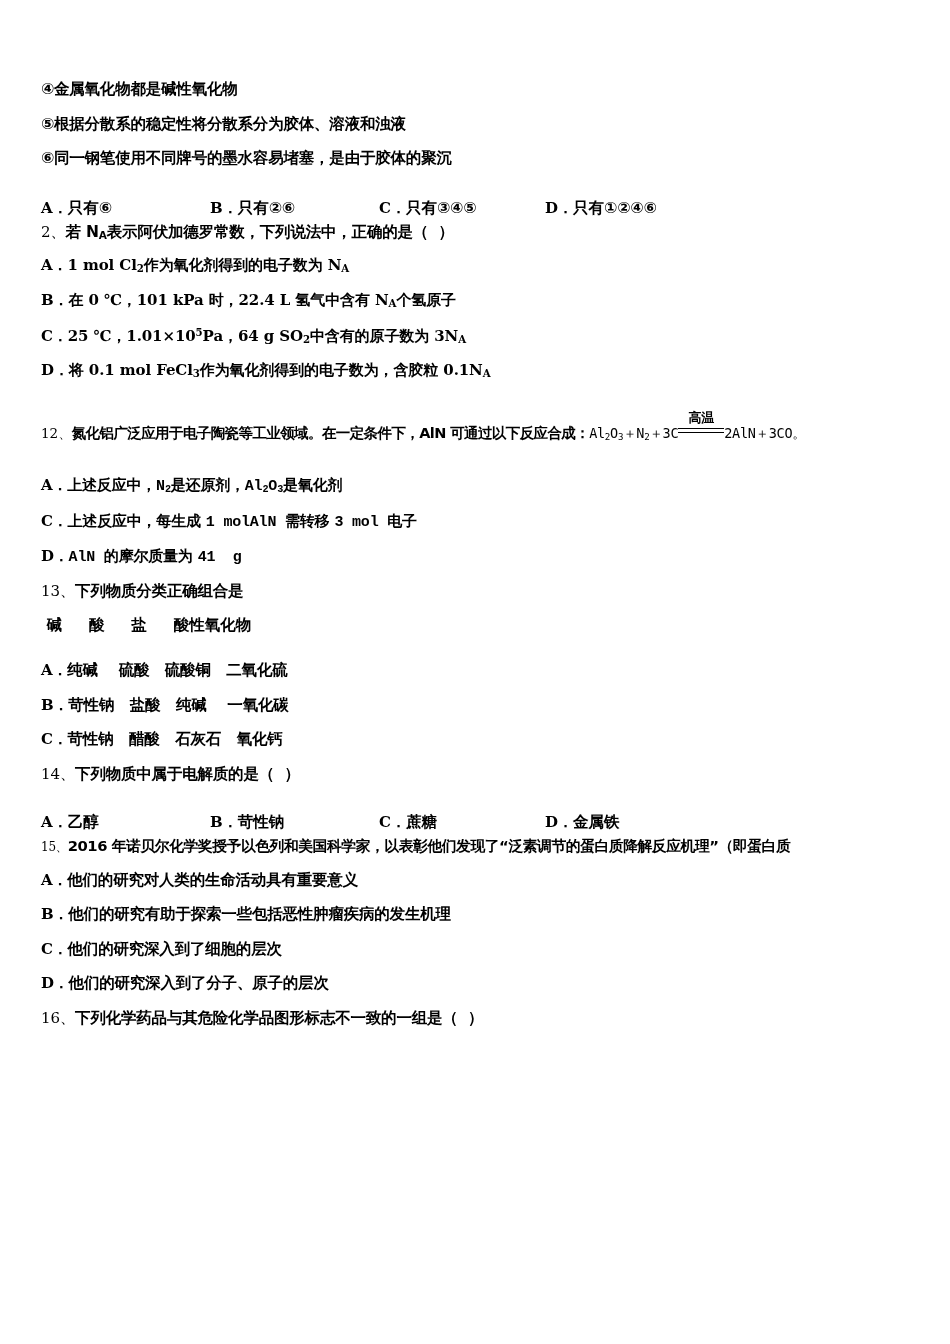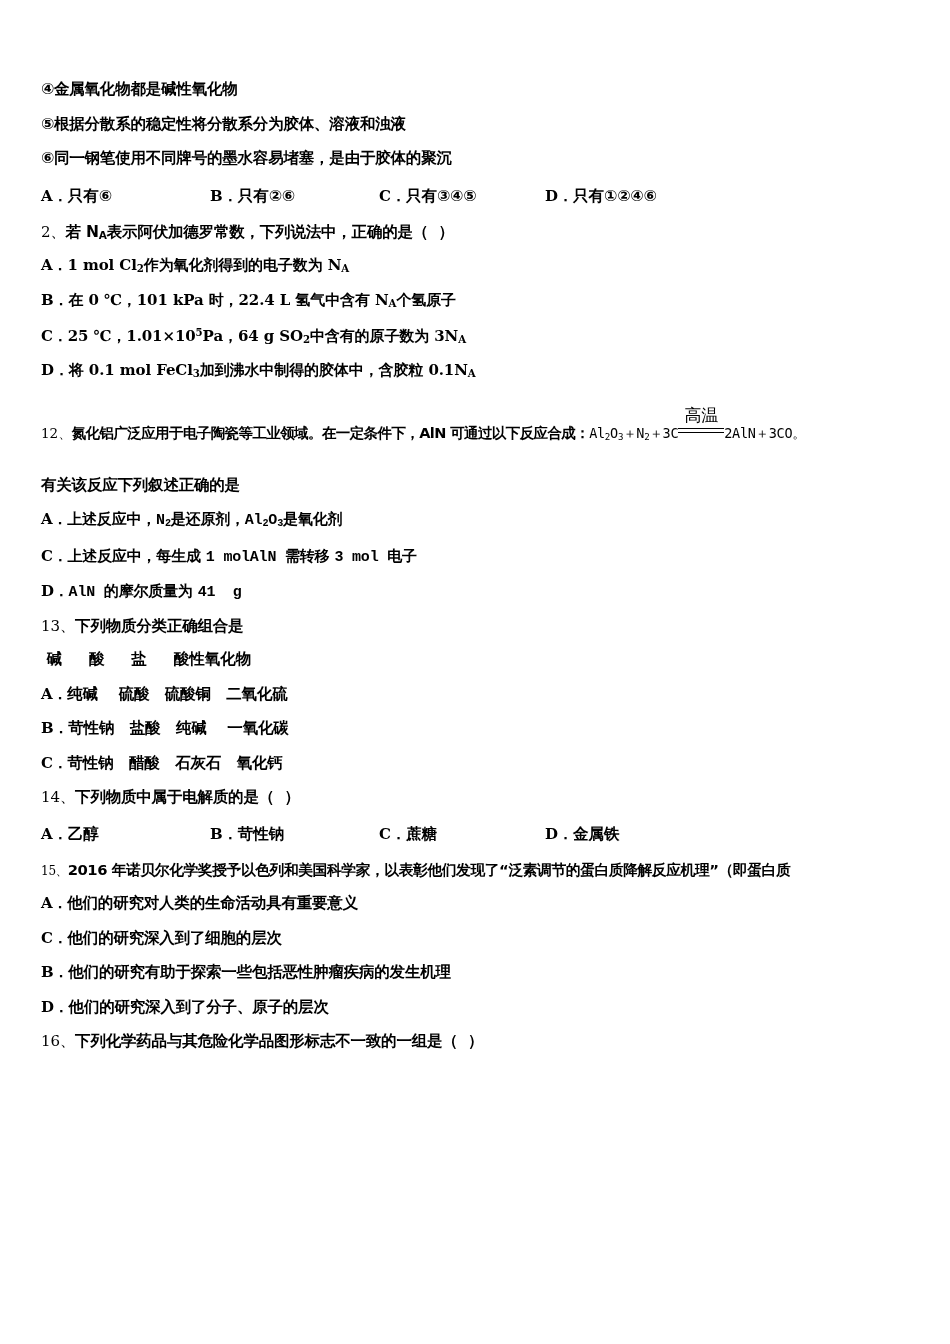--- a/index.html
+++ b/index.html
@@ -94,21 +94,21 @@
 
   
   .opt-row4 {
     display: block;
     position: relative;
     height: 20px;
     margin-bottom: 19px;
   }
   .opt-row4 .cell {
     position: absolute;
-    top: 0;
+    top: 12px;
     white-space: pre;
     font-size: 15.5px;
     font-weight: 700;
     font-family: "DejaVu Sans", sans-serif;
   }
   .opt-row4 .c0 { left: 0px; }
   .opt-row4 .c1 { left: 169px; }
   .opt-row4 .c2 { left: 338px; }
   .opt-row4 .c3 { left: 504px; }
   .mono {
@@ -135,22 +135,22 @@
     border-top: 1.6px solid #000;
     border-bottom: 1.6px solid #000;
     height: 3px;
   }
   .rxn .cond {
     position: absolute;
     left: 50%;
     transform: translateX(-50%);
     top: -1.32em;
     font-family: "DejaVu Sans", sans-serif;
-    font-size: 17px;
-    font-weight: 400;
+    font-size: 13px;
+    font-weight: 700;
     white-space: nowrap;
   }
 
   .q12line {
     font-size: 14.5px;
     font-weight: 700;
     font-family: "DejaVu Sans", sans-serif;
     white-space: pre;
     letter-spacing: -0.6px;
     margin-bottom: 0;
@@ -173,21 +173,21 @@
     margin-bottom: 19px;
   }
   .opt-q12 .f { font-family: Liberation Mono, monospace; }
 
   
   .cls-header {
     font-size: 15.5px;
     font-weight: 700;
     font-family: "DejaVu Sans", sans-serif;
     white-space: pre;
-    margin-bottom: 19px;
+    margin-bottom: 30px;
   }
 
   .q15 {
     font-size: 14.8px;
     font-weight: 700;
     font-family: "DejaVu Sans", sans-serif;
     letter-spacing: -0.45px;
     white-space: pre;
     margin-bottom: 19px;
   }
@@ -213,29 +213,28 @@
     </div>
 
     <div class="qstem line"><span class="qnum">2、</span><span><span>若 N</span><sub>A</sub><span>表示阿伏加德罗常数，下列说法中，正确的是（  ）</span></span></div>
 
     <div class="opt line opt-sci"><span class="optlabel">A．</span>1 mol Cl<sub>2</sub><span class="cn">作为氧化剂得到的电子数为</span> N<sub>A</sub></div>
 
     <div class="opt line opt-sci"><span class="optlabel">B．</span><span class="cn">在</span> 0 ℃，101 kPa <span class="cn">时，</span>22.4 L <span class="cn">氢气中含有</span> N<sub>A</sub><span class="cn">个氢原子</span></div>
 
     <div class="opt line opt-sci"><span class="optlabel">C．</span>25 ℃，1.01×10<sup>5</sup>Pa，64 g SO<sub>2</sub><span class="cn">中含有的原子数为</span> 3N<sub>A</sub></div>
 
-    <div class="opt line opt-sci"><span class="optlabel">D．</span><span class="cn">将</span> 0.1 mol FeCl<sub>3</sub><span class="cn">加到沸水中制得的胶体中，含胶粒</span> 0.1N<sub>A</sub></div>
+    <div class="opt line opt-sci"><span class="optlabel">D．</span><span class="cn">将</span> 0.1 mol FeCl<sub>3</sub><span class="cn">作为氧化剂得到的电子数为，含胶粒</span> 0.1N<sub>A</sub></div>
 
     <div style="height:26px"></div>
 
     <div class="q12line"><span class="qnum" style="font-size:13.5px">12、</span><span>氮化铝广泛应用于电子陶瓷等工业领域。在一定条件下，AlN 可通过以下反应合成：</span><span class="mono">Al<sub>2</sub>O<sub>3</sub>＋N<sub>2</sub>＋3C<span class="rxn"><span class="bars"></span><span class="cond">高温</span></span>2AlN＋3CO。</span></div>
 
     <div style="height:32px"></div>
 
-    <div class="q12sub line" style="margin-bottom:19px">有关该反应下列叙述正确的是</div>
 
     <div class="opt-q12 line"><span class="optlabel">A．</span>上述反应中，<span class="f">N<sub>2</sub></span>是还原剂，<span class="f">Al<sub>2</sub>O<sub>3</sub></span>是氧化剂</div>
 
 
     <div class="opt-q12 line"><span class="optlabel">C．</span>上述反应中，每生成 <span class="f">1 molAlN </span>需转移 <span class="f">3 mol </span>电子</div>
 
     <div class="opt-q12 line"><span class="optlabel">D．</span><span class="f">AlN </span>的摩尔质量为 <span class="f">41  g</span></div>
 
     <div class="qstem line"><span class="qnum">13、</span><span>下列物质分类正确组合是</span></div>
 
@@ -255,22 +254,22 @@
       <span class="cell c1"><span class="optlabel">B．</span><span>苛性钠</span></span>
       <span class="cell c2"><span class="optlabel">C．</span><span>蔗糖</span></span>
       <span class="cell c3"><span class="optlabel">D．</span><span>金属铁</span></span>
     </div>
 
     <div class="q15 line"><span class="qnum" style="font-size:12px">15、</span><span>2016 年诺贝尔化学奖授予以色列和美国科学家，以表彰他们发现了“泛素调节的蛋白质降解反应机理”（即蛋白质</span></div>
 
 
     <div class="opt line"><span class="optlabel">A．</span><span>他们的研究对人类的生命活动具有重要意义</span></div>
 
+    <div class="opt line"><span class="optlabel">B．</span><span>他们的研究有助于探索一些包括恶性肿瘤疾病的发生机理</span></div>
+
     <div class="opt line"><span class="optlabel">C．</span><span>他们的研究深入到了细胞的层次</span></div>
-
-    <div class="opt line"><span class="optlabel">B．</span><span>他们的研究有助于探索一些包括恶性肿瘤疾病的发生机理</span></div>
 
     <div class="opt line"><span class="optlabel">D．</span><span>他们的研究深入到了分子、原子的层次</span></div>
 
     <div class="qstem line" style="margin-bottom:8px"><span class="qnum">16、</span><span>下列化学药品与其危险化学品图形标志不一致的一组是（  ）</span></div>
 
   </div>
 </div>
 
 </body></html>

